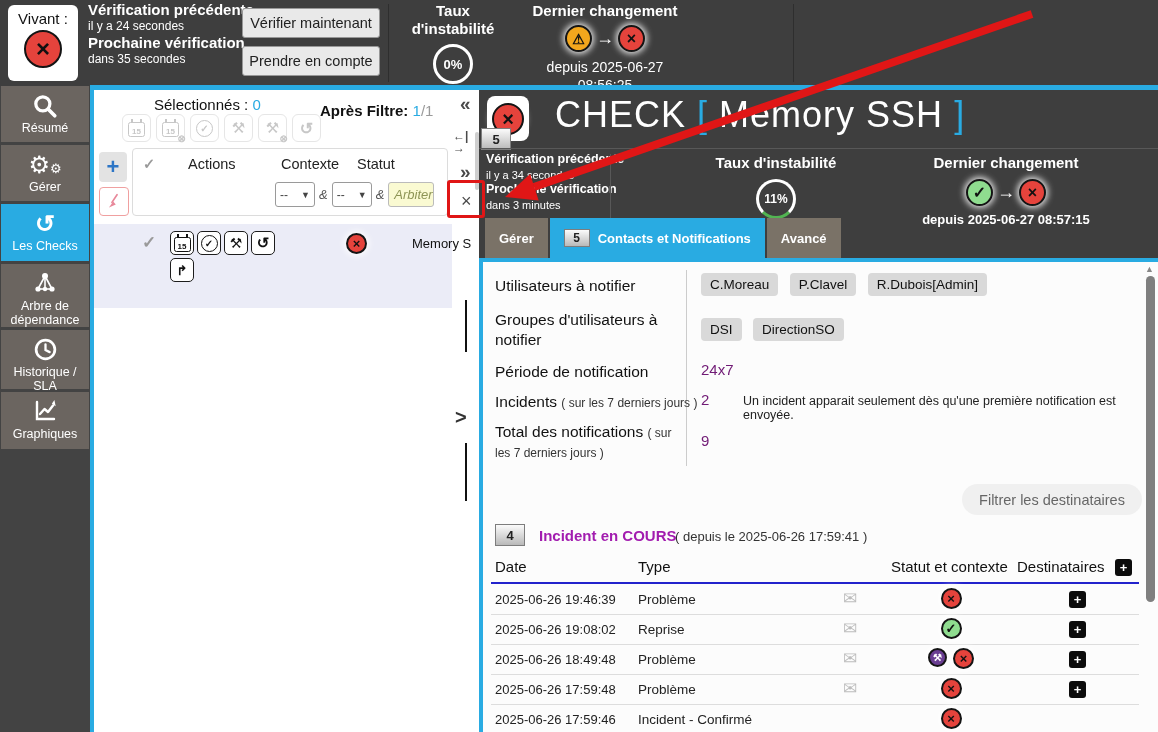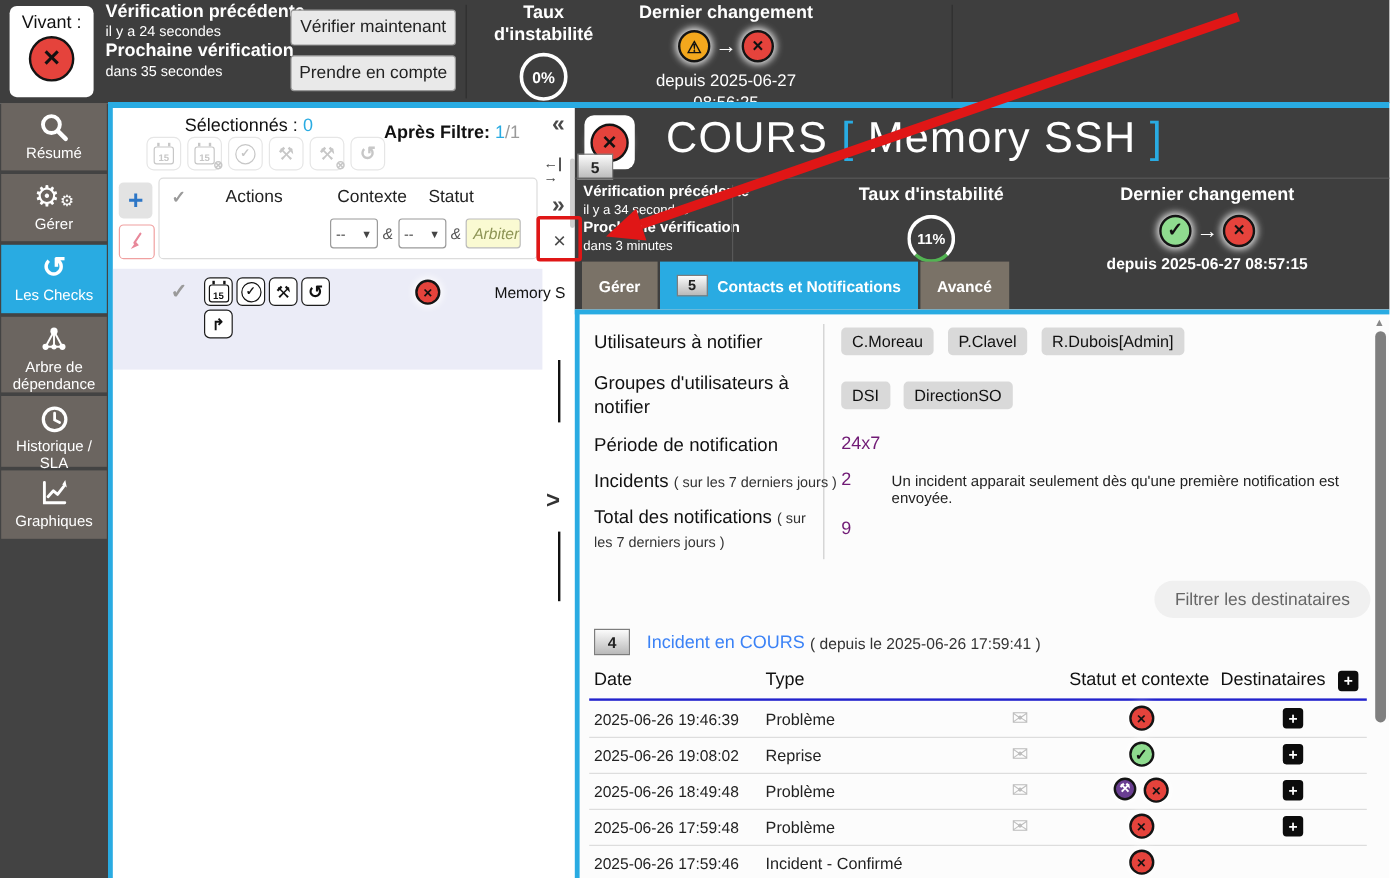--- a/index.html
+++ b/index.html
@@ -102,21 +102,21 @@
   .rcontent{left:479px;top:258px;width:679px;height:474px;background:#fcfcfc;
             border-left:4px solid #29abe2;border-top:4px solid #29abe2;box-sizing:border-box;overflow:hidden}
   .dlabel{font-size:15.5px;color:#111;line-height:1.3}
   .dsub{font-size:12px;color:#333}
   .chip{display:inline-block;background:#d9d9d9;border-radius:4px;padding:4px 9px;font-size:13.5px;
         color:#111;margin-right:7px;white-space:nowrap}
   .dval{font-size:15px;color:#701a75}
   .note{font-size:12.5px;color:#222}
   .pill{border-radius:16px;background:#f0f0f0;color:#666;font-size:14.5px;
         display:flex;align-items:center;justify-content:center}
-  .inc-title{color:#3b82f6;font-weight:normal;font-size:15px}
+  .inc-title{color:#a21caf;font-weight:bold;font-size:15px}
   .inc-since{color:#333;font-size:13px}
   .th{font-size:15px;color:#111}
   .bluebar{background:#2222cc;height:2px}
   .trow{position:absolute;left:8px;width:648px;height:30px;border-bottom:1px solid #ddd}
   .tdate{position:absolute;left:4px;top:8px;font-size:13px;color:#222}
   .ttype{position:absolute;left:147px;top:8px;font-size:13.5px;color:#222}
   .tmail{position:absolute;left:352px;top:6px;font-size:17px;color:#bdbdbd;line-height:1}
   .tstat{position:absolute;left:400px;top:4px;width:120px;display:flex;justify-content:center;gap:6px}
   .taddw{position:absolute;left:578px;top:6px}
   .addbox{width:17px;height:17px;background:#0c0c0c;border-radius:3px;color:#fff;font-weight:bold;
@@ -306,21 +306,21 @@
   <span class="abs chev" style="left:361px;top:316px">&gt;</span>
   <div class="abs vline" style="left:371px;top:353px;height:58px"></div>
 </div>
 
 <div class="abs rhead">
   <div class="abs iconbox">
     <span class="sdot err s30">×</span>
   </div>
   <span class="abs env" style="left:2px;top:38px">5</span>
   <div class="abs rtitle">
-    <span>COURS</span>
+    <span>CHECK</span>
     <span class="br">[</span>
     <span>Memory SSH</span>
     <span class="br">]</span>
   </div>
   <div class="abs rhr"></div>
   <div class="abs" style="left:7px;top:62px">
     <div class="hsmall-b">Vérification précédente</div>
     <div class="hsmall">il y a 34 secondes</div>
     <div class="hsmall-b">Prochaine vérification</div>
     <div class="hsmall">dans 3 minutes</div>

